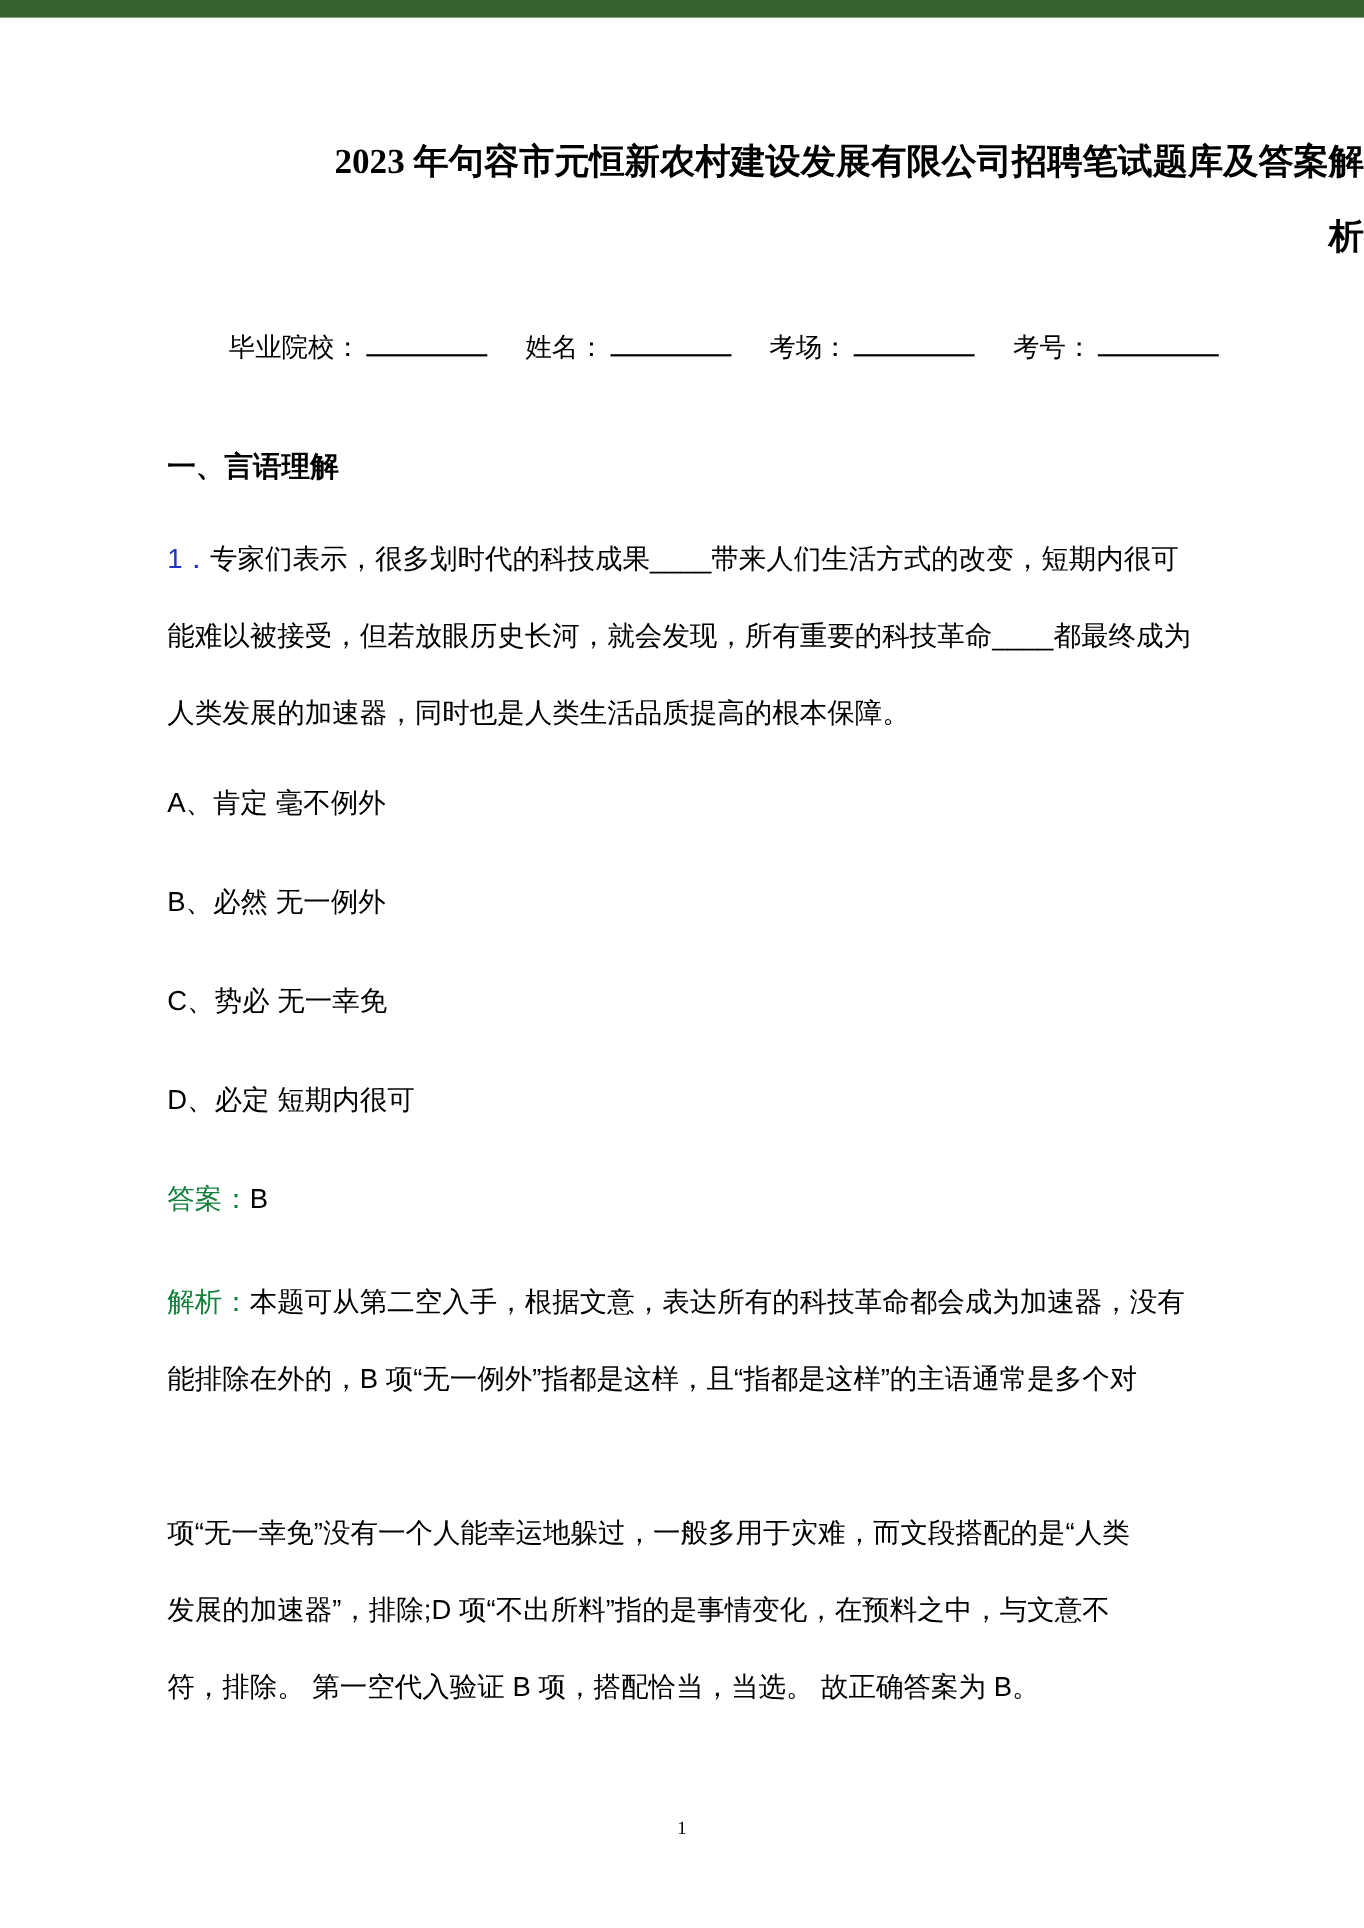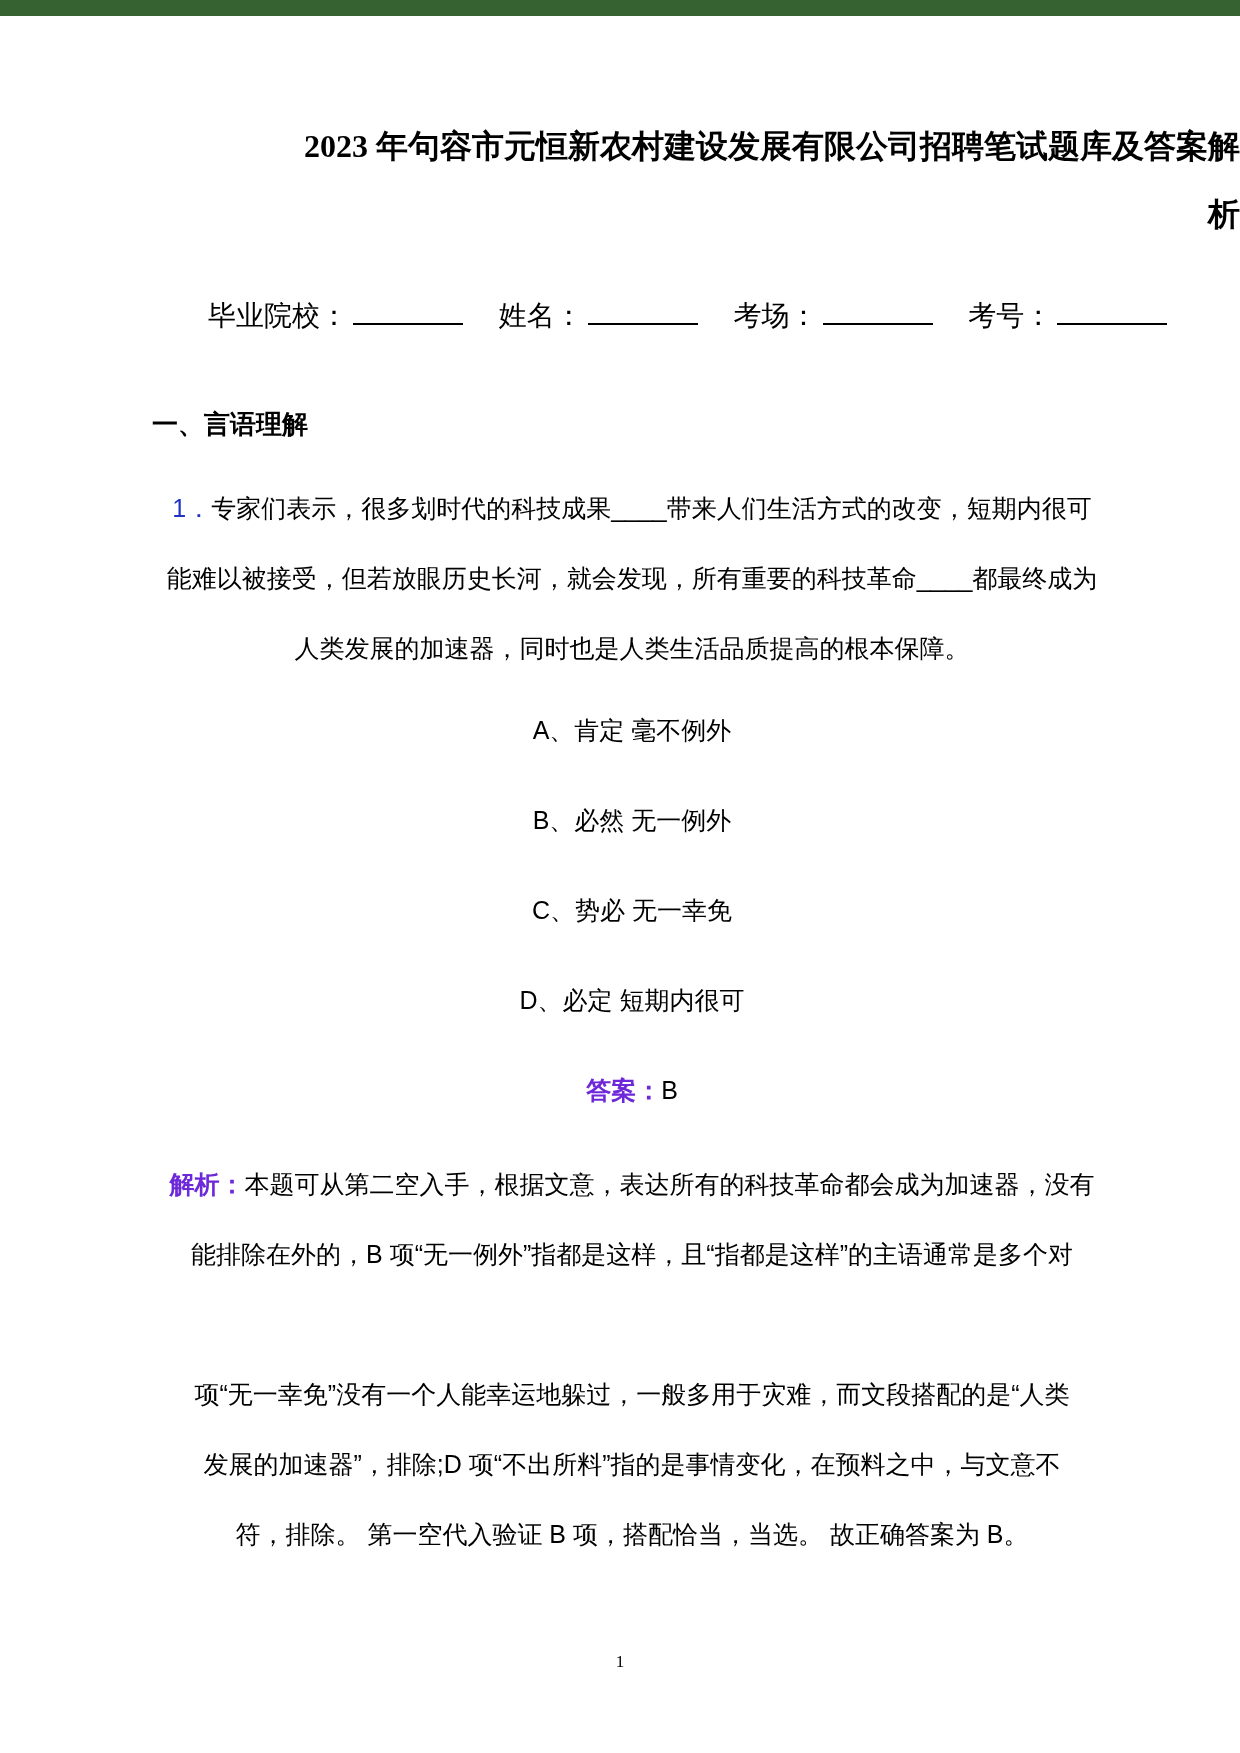--- a/index.html
+++ b/index.html
@@ -35,21 +35,21 @@
     line-height: 36px;
     margin: 0;
     white-space: nowrap;
   }
   .title-l1 { top: 128px; }
   .title-l2 { top: 196px; }
   .info-row {
     position: absolute;
     top: 300px;
     left: 208px;
-    font-size: 28px;
+    font-size: 24px;
     line-height: 32px;
     white-space: nowrap;
   }
   .blank {
     display: inline-block;
     width: 110px;
     height: 22px;
     border-bottom: 2px solid #000000;
     margin-left: 5px;
     margin-right: 28px;
@@ -64,24 +64,23 @@
     line-height: 32px;
     white-space: nowrap;
   }
   .bodyline {
     position: absolute;
     left: 152px;
     width: 960px;
     font-size: 25px;
     line-height: 33px;
     white-space: nowrap;
-    text-align: center;
   }
   .qnum { color: #2233c4; }
-  .green { color: #6d28d9; font-weight: bold; }
+  .green { color: #15803d; }
   .pagenum {
     position: absolute;
     top: 1652px;
     left: 0;
     width: 1240px;
     text-align: center;
     font-family: "Liberation Serif", serif;
     font-size: 17px;
   }
 </style>

